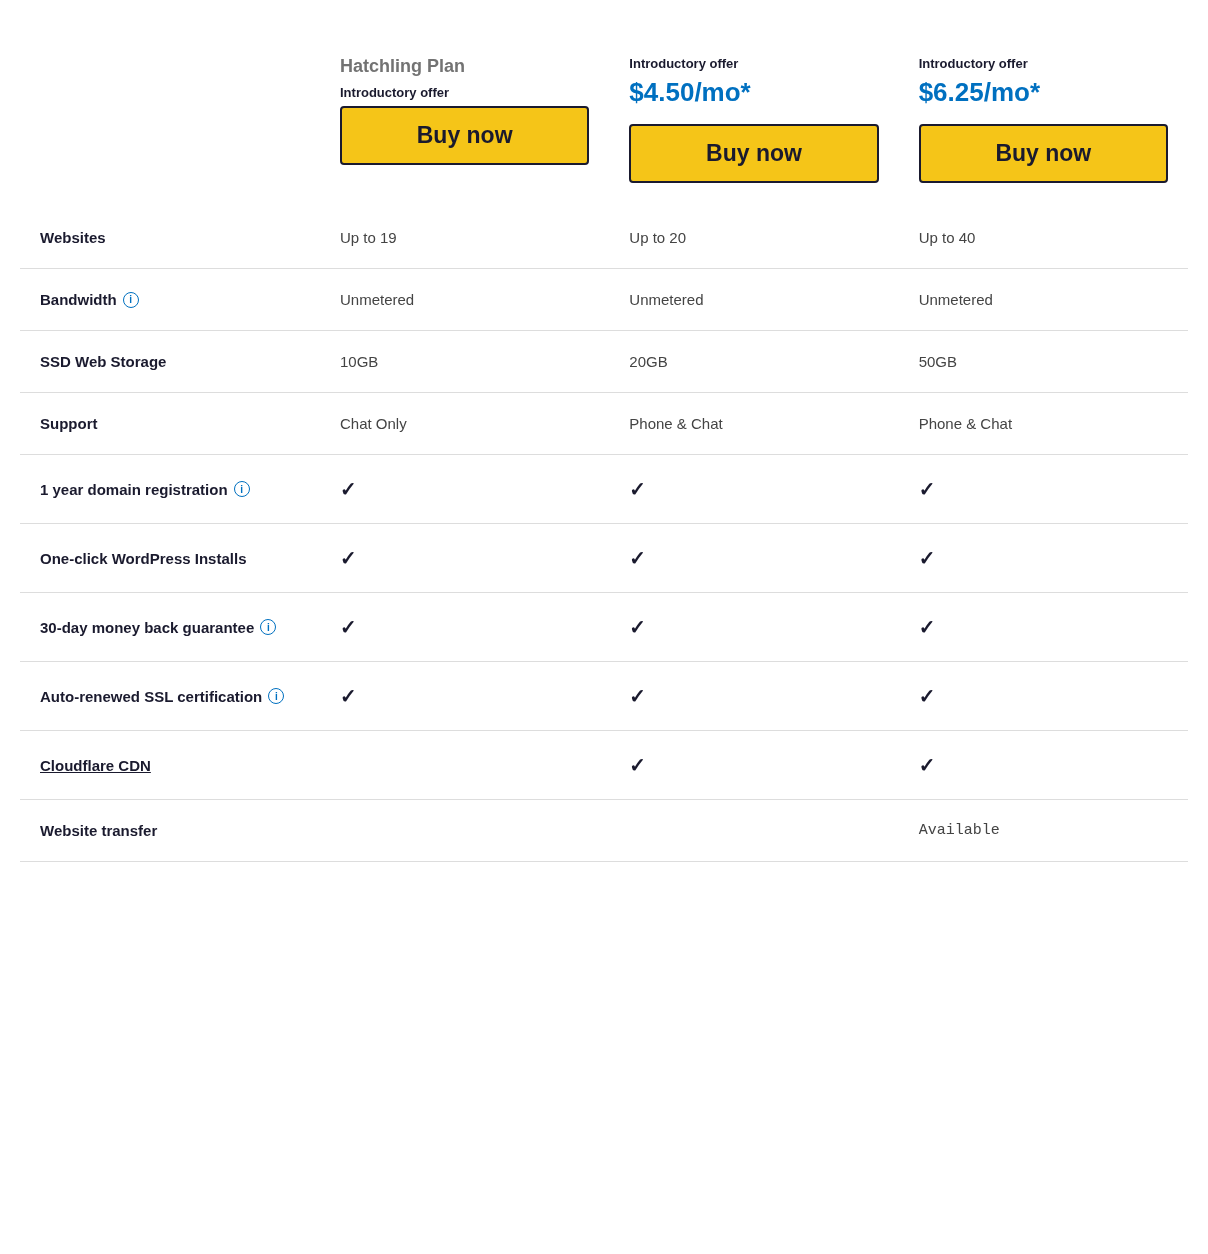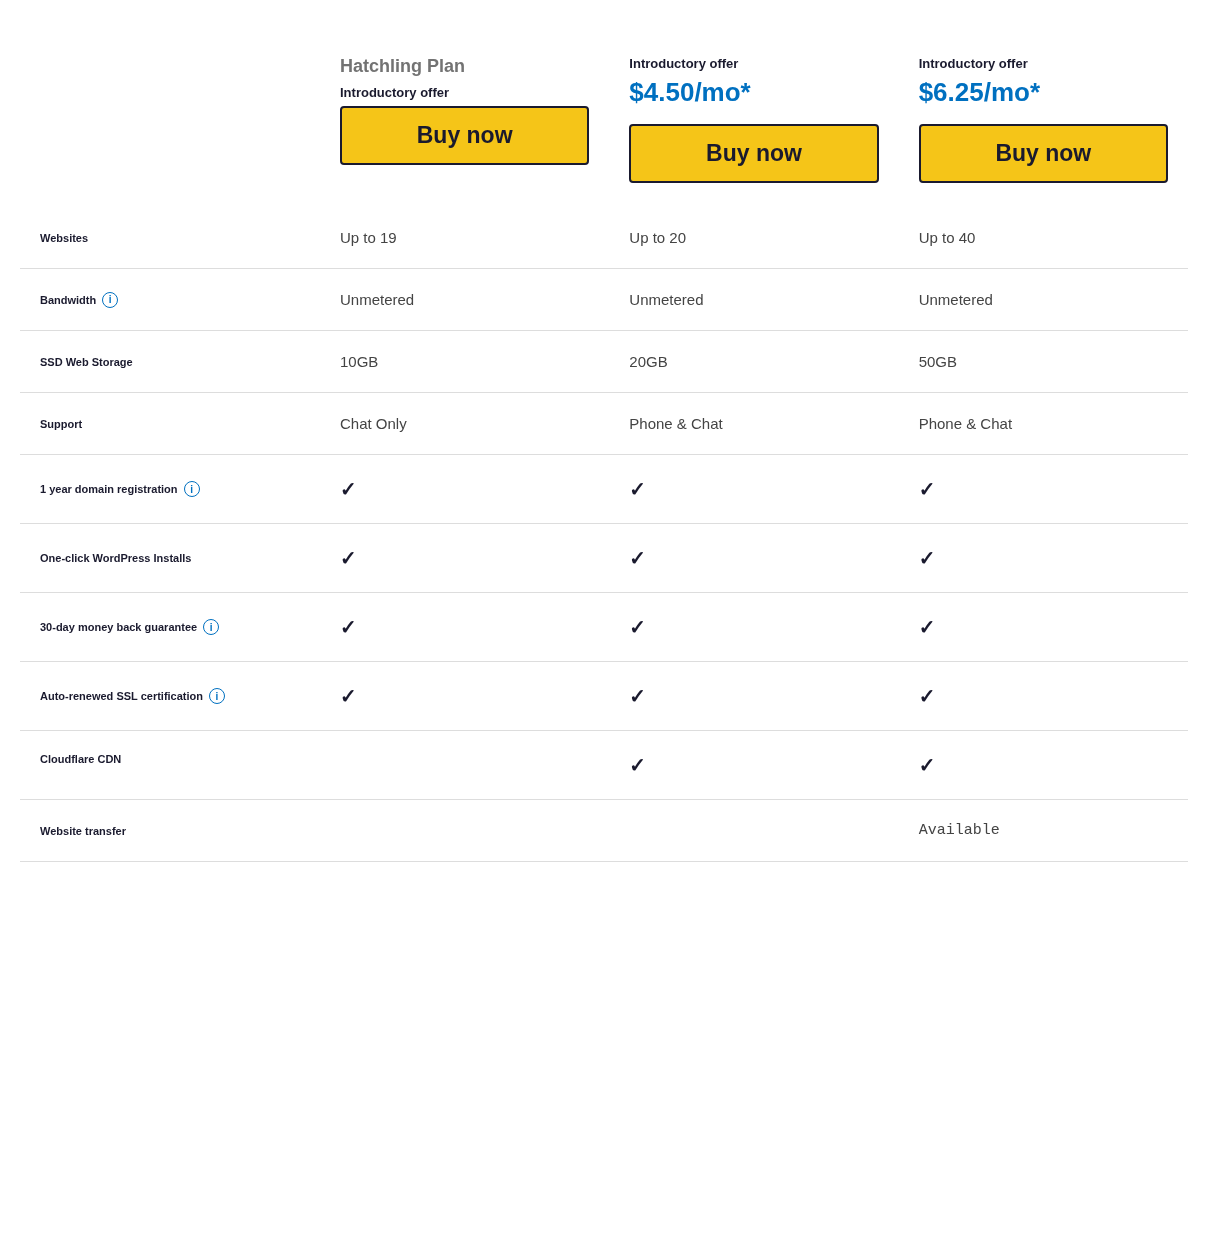--- a/index.html
+++ b/index.html
@@ -52,21 +52,21 @@
       border-radius: 4px;
       padding: 14px 10px;
       font-size: 23px;
       font-weight: 700;
       color: #1a1a2e;
       cursor: pointer;
       text-align: center;
     }
     .feature-label {
       font-weight: 700;
-      font-size: 11px;
+      font-size: 15px;
       color: #1a1a2e;
     }
     .feature-value {
       font-size: 15px;
       color: #444;
     }
     .info-icon {
       display: inline-flex;
       align-items: center;
       justify-content: center;
@@ -172,21 +172,21 @@
           <span class="check-icon">✓</span>
         </div><div style="padding: 22px 20px; border-bottom: 1px solid rgb(221, 221, 221); display: flex; align-items: center;">
           <span class="feature-label">Auto-renewed SSL certification</span>
           <span class="info-icon">i</span>
         </div><div style="padding: 22px 20px; border-bottom: 1px solid rgb(221, 221, 221); display: flex; align-items: center;">
           <span class="check-icon">✓</span>
         </div><div style="padding: 22px 20px; border-bottom: 1px solid rgb(221, 221, 221); display: flex; align-items: center;">
           <span class="check-icon">✓</span>
         </div><div style="padding: 22px 20px; border-bottom: 1px solid rgb(221, 221, 221); display: flex; align-items: center;">
           <span class="check-icon">✓</span>
-        </div><div style="padding: 22px 20px; border-bottom: 1px solid rgb(221, 221, 221); display: flex; ">
+        </div><div style="padding: 22px 20px; border-bottom: 1px solid rgb(221, 221, 221); display: flex; align-items: center; text-decoration: underline;">
           <span class="feature-label">Cloudflare CDN</span>
         </div><div style="padding: 22px 20px; border-bottom: 1px solid rgb(221, 221, 221); display: flex; align-items: center;"></div><div style="padding: 22px 20px; border-bottom: 1px solid rgb(221, 221, 221); display: flex; align-items: center;">
           <span class="check-icon">✓</span>
         </div><div style="padding: 22px 20px; border-bottom: 1px solid rgb(221, 221, 221); display: flex; align-items: center;">
           <span class="check-icon">✓</span>
         </div><div style="padding: 22px 20px; border-bottom: 1px solid rgb(221, 221, 221); display: flex; align-items: center;">
           <span class="feature-label">Website transfer</span>
         </div><div style="padding: 22px 20px; border-bottom: 1px solid rgb(221, 221, 221); display: flex; align-items: center;"></div><div style="padding: 22px 20px; border-bottom: 1px solid rgb(221, 221, 221); display: flex; align-items: center;"></div><div style="padding: 22px 20px; border-bottom: 1px solid rgb(221, 221, 221); display: flex; align-items: center; font-family: Liberation Mono, monospace;">
           <span class="feature-value">Available</span>
         </div></div>

